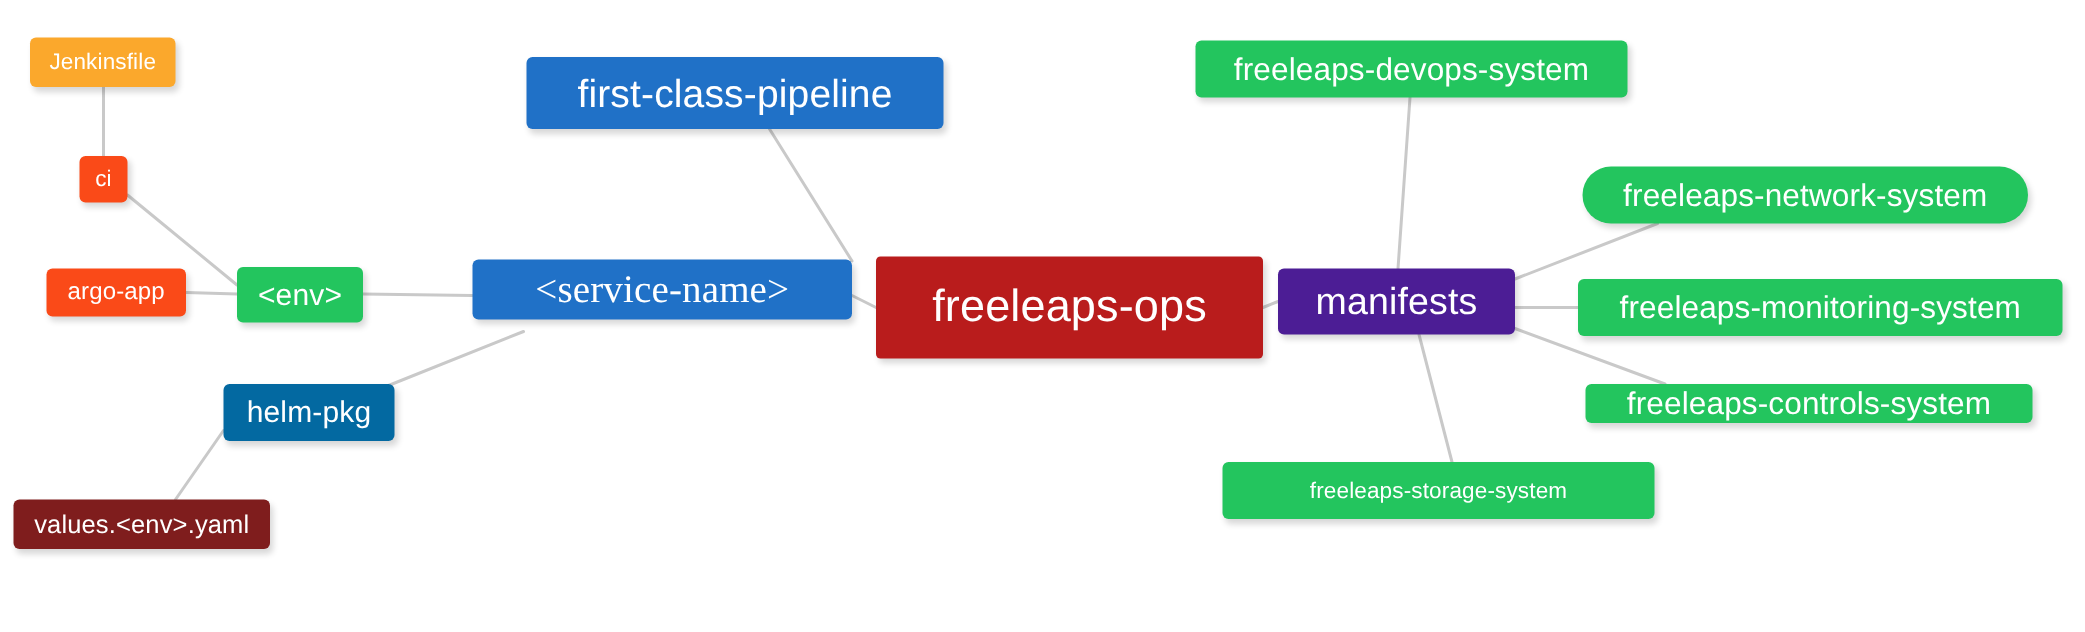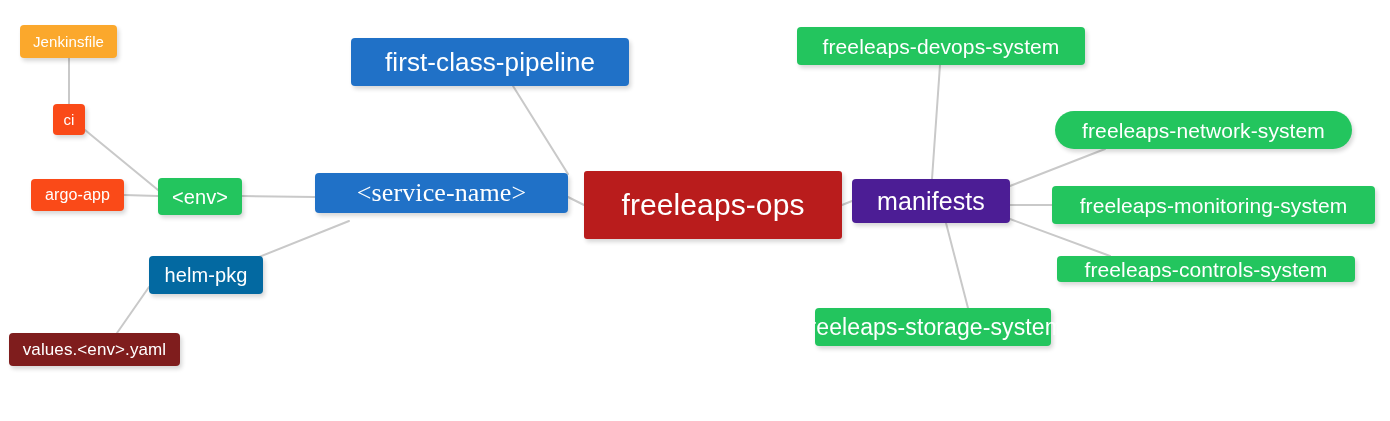--- a/index.html
+++ b/index.html
@@ -105,17 +105,17 @@
       </div>
       <div class="node" style="left: 1055px; top: 111px; width: 297px; height: 38px; background: rgb(35, 197, 94); font-size: 21px; border-radius: 19px;">
         <span class="node-label">freeleaps-network-system</span>
       </div>
       <div class="node" style="left: 1052px; top: 186px; width: 323px; height: 38px; background: rgb(35, 197, 94); font-size: 21px;">
         <span class="node-label">freeleaps-monitoring-system</span>
       </div>
       <div class="node" style="left: 1057px; top: 256px; width: 298px; height: 26px; background: rgb(35, 197, 94); font-size: 21px;">
         <span class="node-label">freeleaps-controls-system</span>
       </div>
-      <div class="node" style="left: 815px; top: 308px; width: 236px; height: 38px; background: rgb(35, 197, 94); font-size: 23px;">
+      <div class="node" style="left: 815px; top: 308px; width: 288px; height: 38px; background: rgb(35, 197, 94); font-size: 15px;">
         <span class="node-label">freeleaps-storage-system</span>
       </div>
     </div>
 </div>
 
 </body></html>

